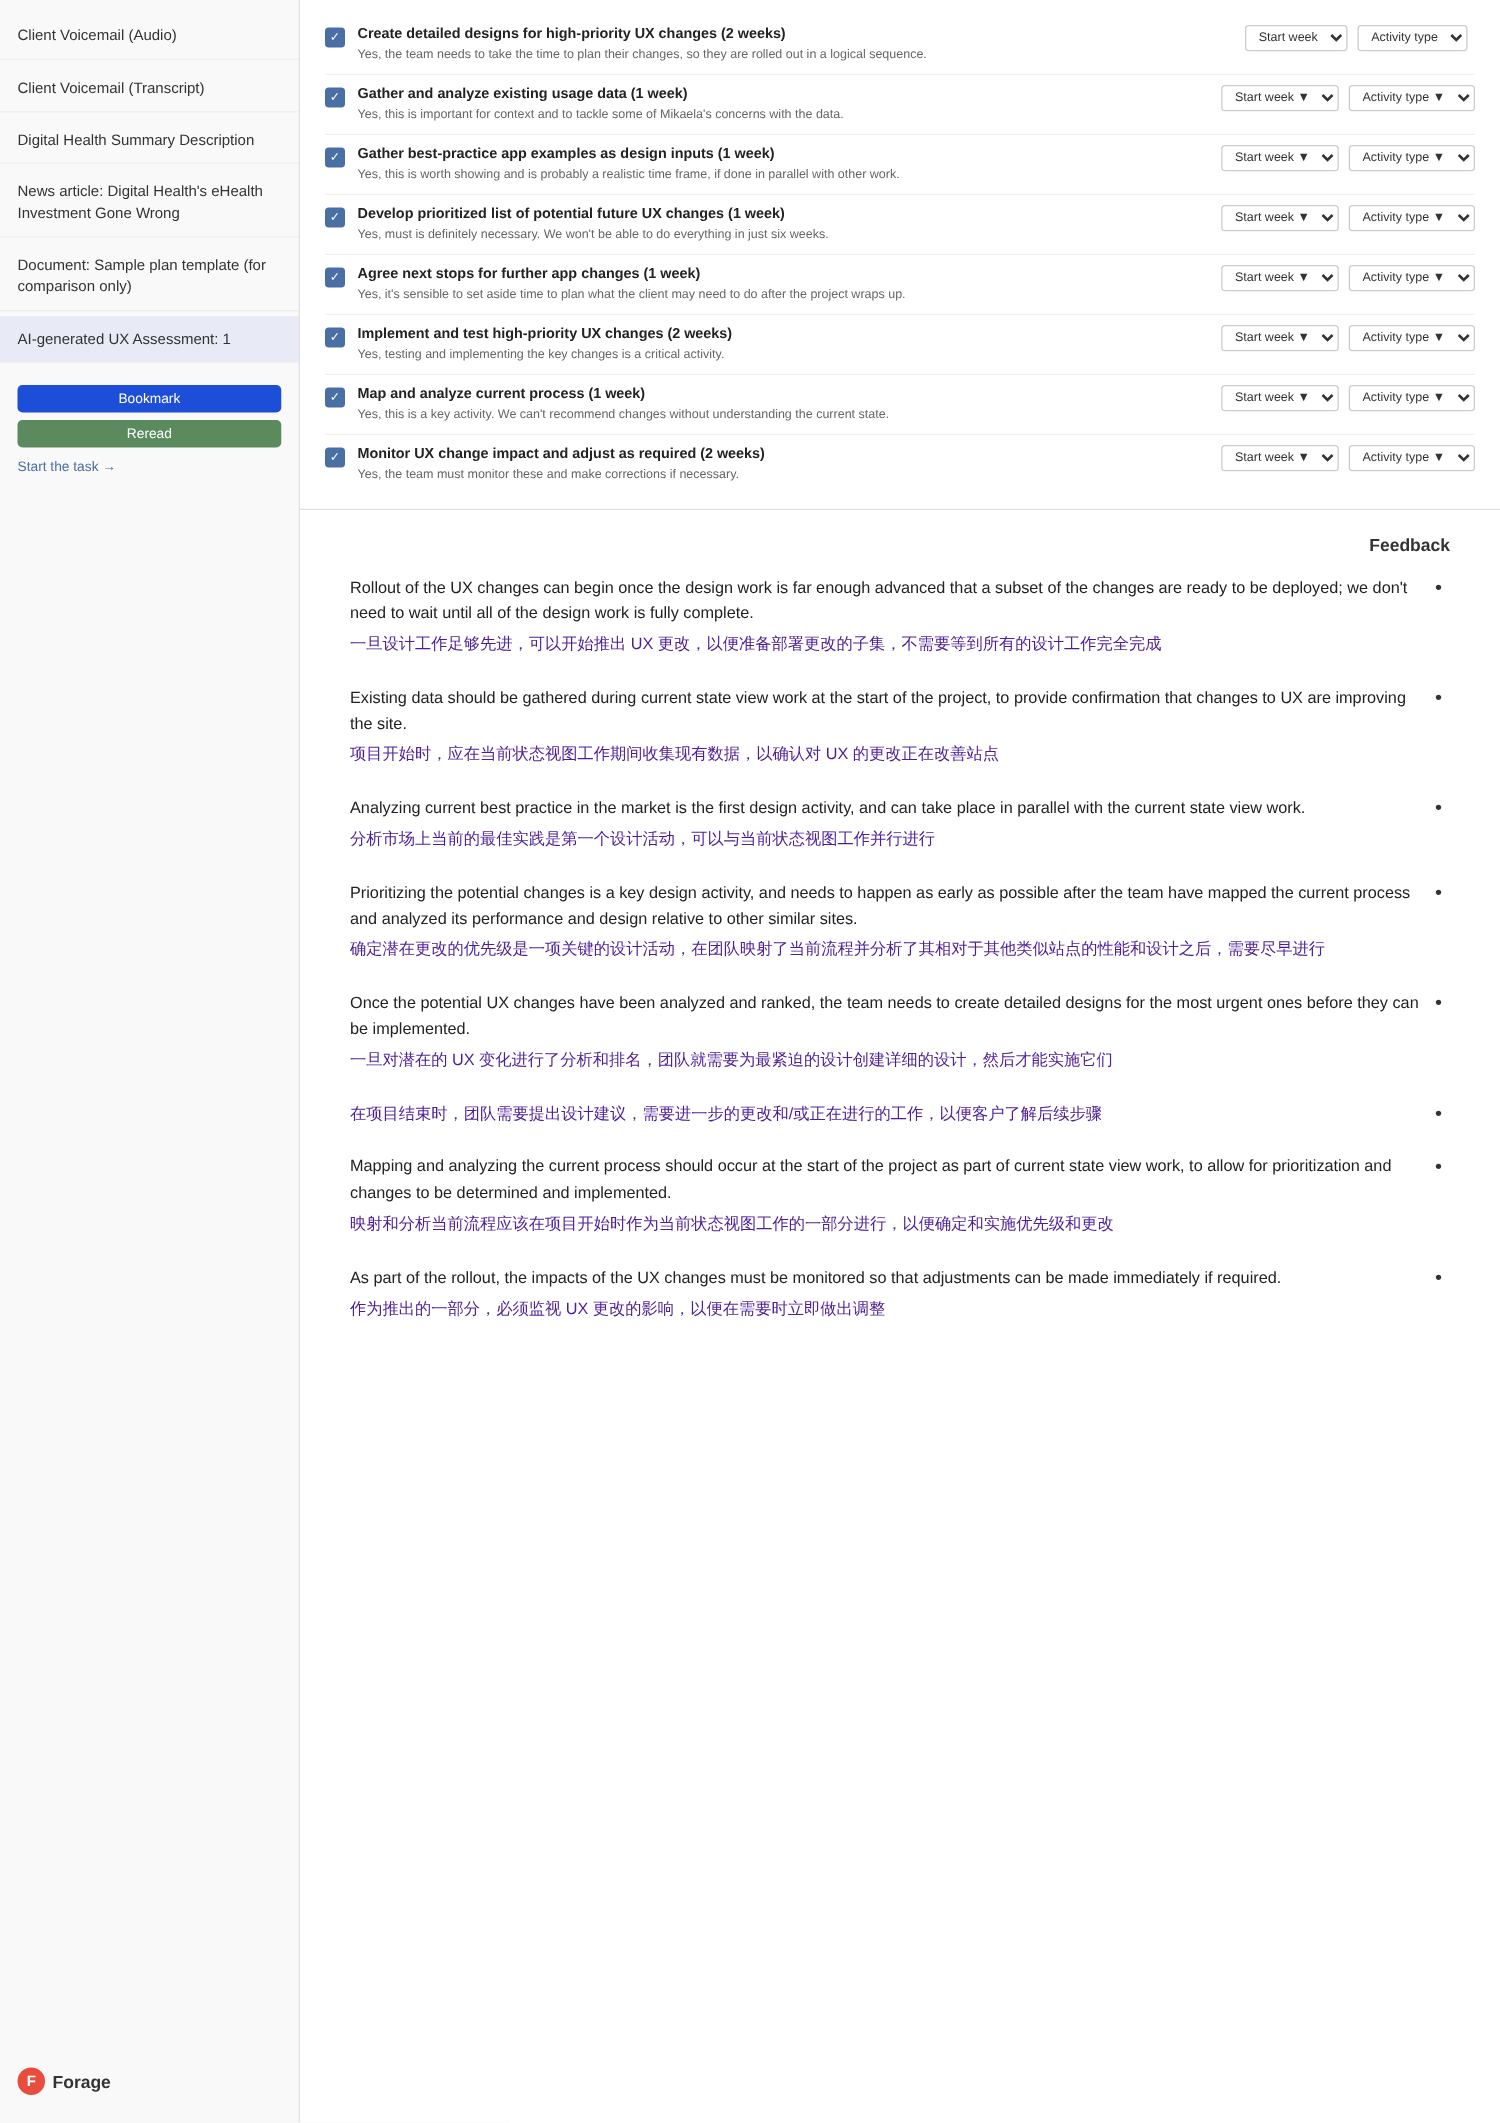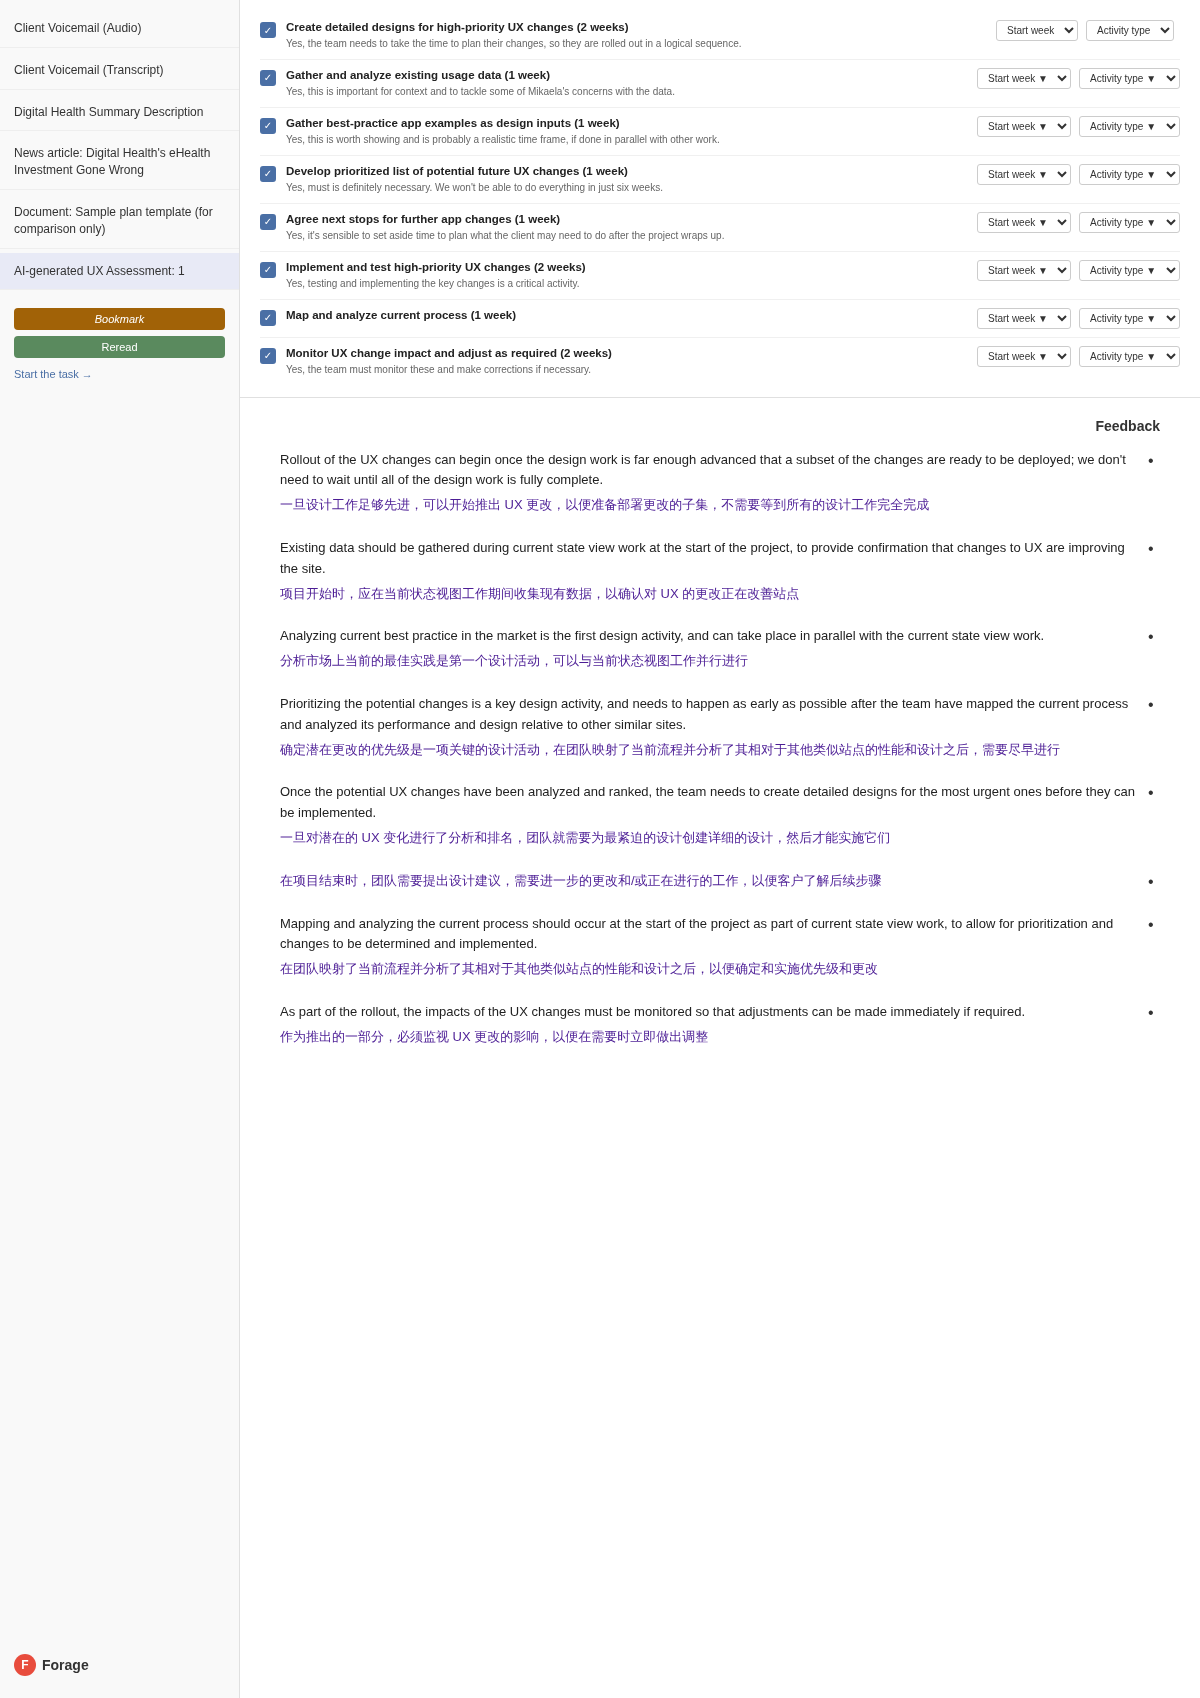--- a/index.html
+++ b/index.html
@@ -55,21 +55,21 @@
     .tool-btn {
       display: inline-block;
       padding: 5px 10px;
       border-radius: 4px;
       font-size: 11px;
       cursor: pointer;
       border: none;
       color: #fff;
     }
 
-    .tool-btn.blue { background: #a16207; font-style: italic; }
+    .tool-btn.blue { background: #1d4ed8; }
     .tool-btn.green { background: #5a8a5e; }
 
     .start-task-link {
       color: #4a6fa5;
       font-size: 11px;
       text-decoration: none;
       margin-top: 4px;
       cursor: pointer;
     }
 
@@ -327,20 +327,21 @@
         <div class="task-controls">
           <select class="task-select"><option>Start week ▼</option></select>
           <select class="task-select"><option>Activity type ▼</option></select>
         </div>
       </div>
 
       <div class="task-row">
         <div class="task-checkbox"></div>
         <div class="task-content">
           <div class="task-title">Map and analyze current process (1 week)</div>
+          <div class="task-desc">Yes, this is a key activity. We can't recommend changes without understanding the current state.</div>
         </div>
         <div class="task-controls">
           <select class="task-select"><option>Start week ▼</option></select>
           <select class="task-select"><option>Activity type ▼</option></select>
         </div>
       </div>
 
       <div class="task-row">
         <div class="task-checkbox"></div>
         <div class="task-content">
@@ -400,21 +401,21 @@
       <div class="feedback-block">
         <div class="feedback-text">
           <p class="chinese">在项目结束时，团队需要提出设计建议，需要进一步的更改和/或正在进行的工作，以便客户了解后续步骤</p>
         </div>
         <div class="feedback-bullet">•</div>
       </div>
 
       <div class="feedback-block">
         <div class="feedback-text">
           <p>Mapping and analyzing the current process should occur at the start of the project as part of current state view work, to allow for prioritization and changes to be determined and implemented.</p>
-          <p class="chinese">在团队映射了当前流程并分析了其相对于其他类似站点的性能和设计之后，以便确定和实施优先级和更改</p>
+          <p class="chinese">映射和分析当前流程应该在项目开始时作为当前状态视图工作的一部分进行，以便确定和实施优先级和更改</p>
         </div>
         <div class="feedback-bullet">•</div>
       </div>
 
       <div class="feedback-block">
         <div class="feedback-text">
           <p>As part of the rollout, the impacts of the UX changes must be monitored so that adjustments can be made immediately if required.</p>
           <p class="chinese">作为推出的一部分，必须监视 UX 更改的影响，以便在需要时立即做出调整</p>
         </div>
         <div class="feedback-bullet">•</div>

